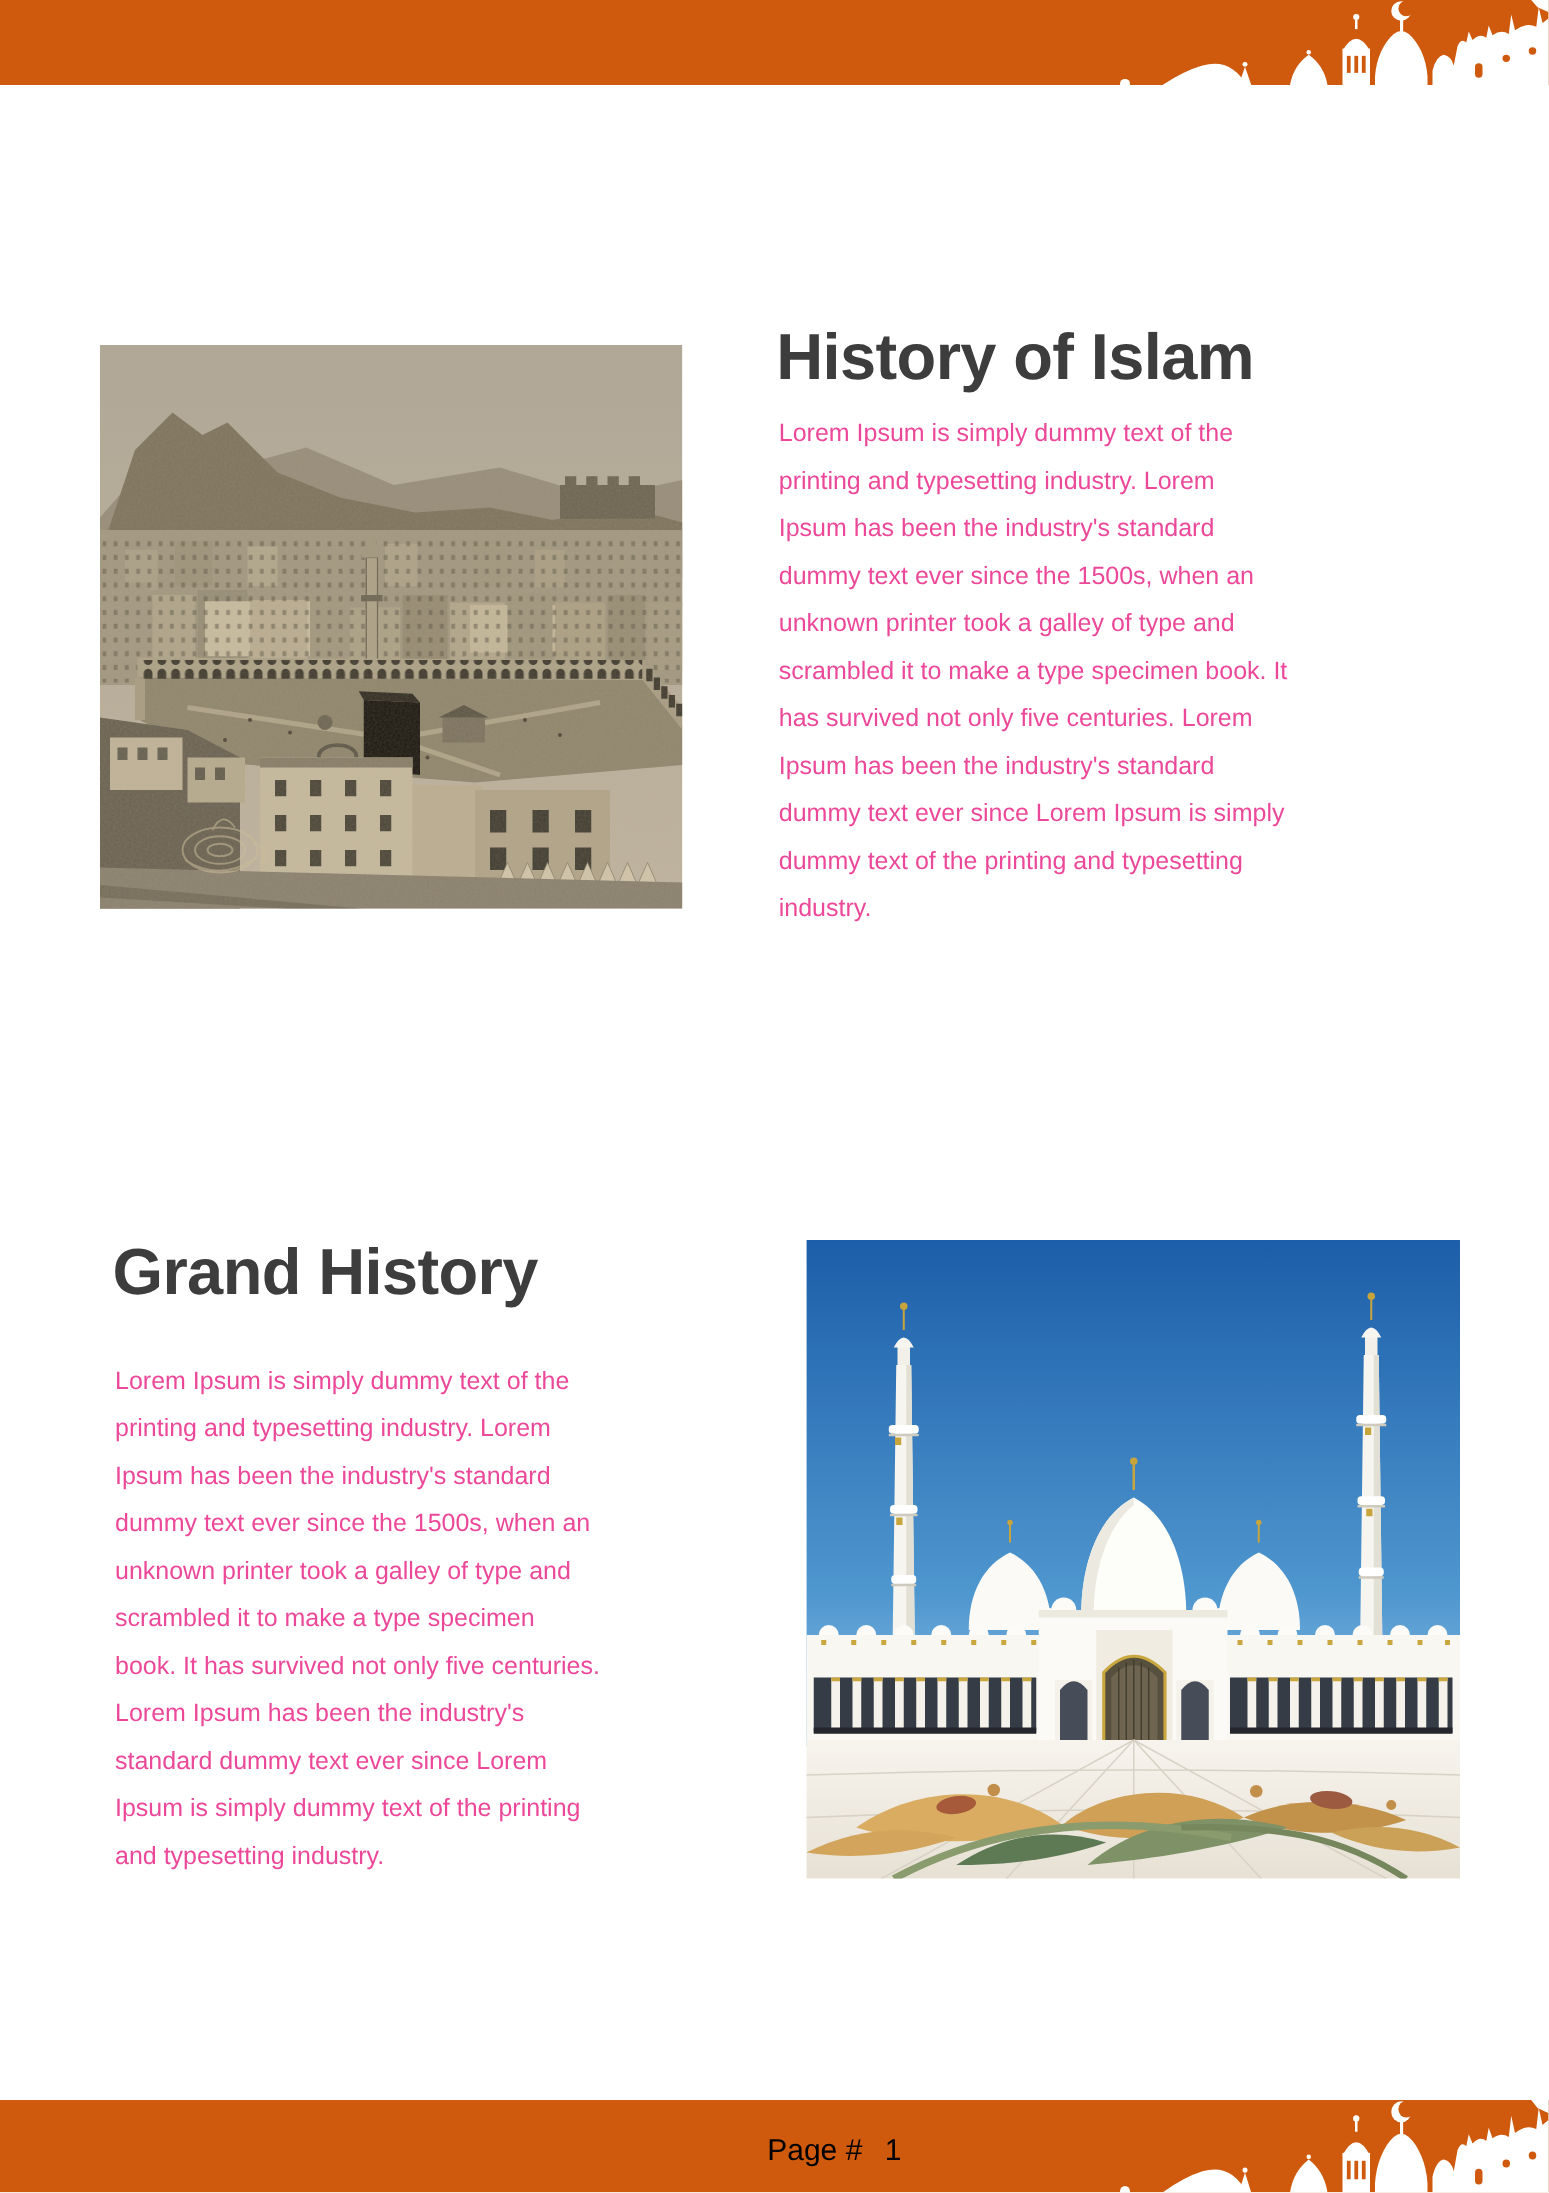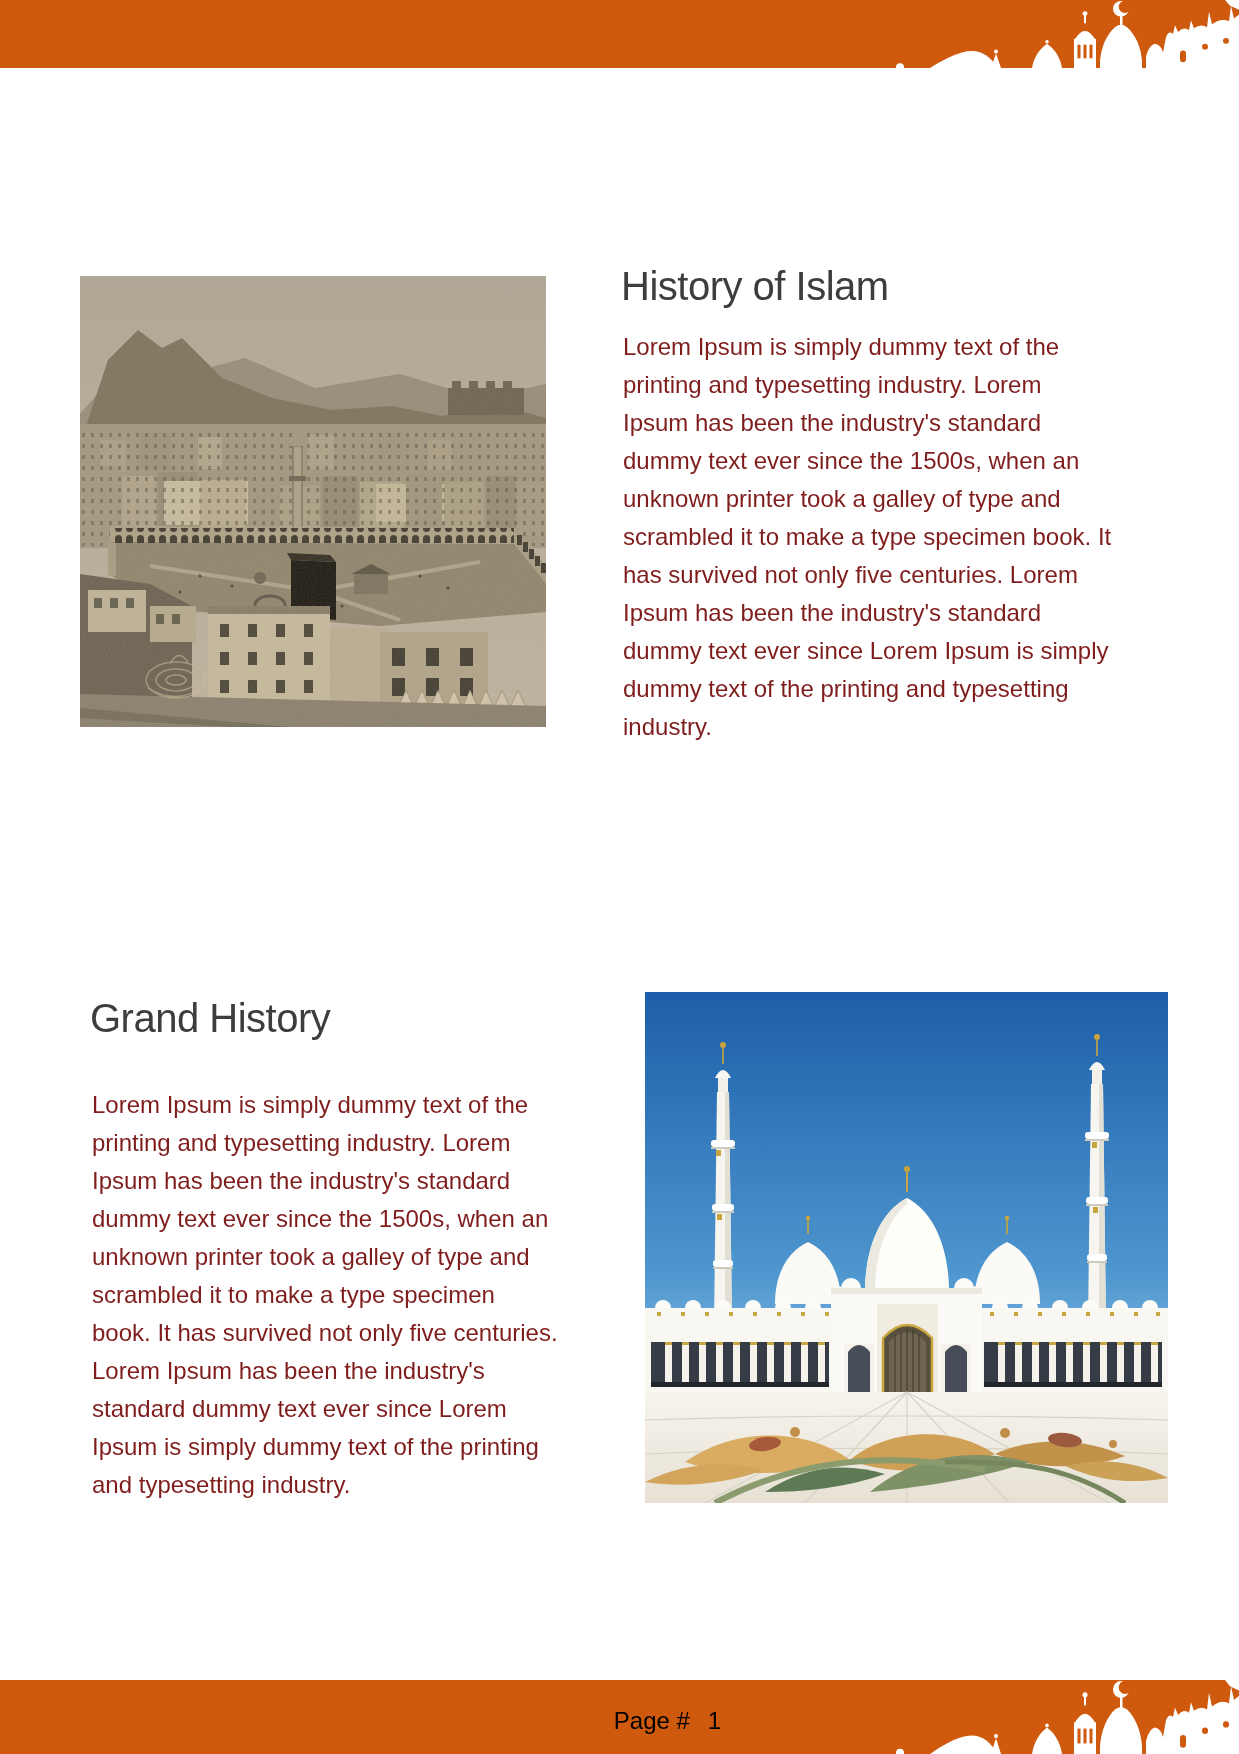--- a/index.html
+++ b/index.html
@@ -15,29 +15,29 @@
   .bar.top { top:0; height:68px; }
   .bar.bottom { top:1680px; height:74px; }
 
   .figure { position:absolute; overflow:hidden; }
   .figure svg { display:block; width:100%; height:100%; }
   #fig-mecca { left:80px; top:276px; width:466px; height:451px; }
   #fig-zayed { left:645px; top:992px; width:523px; height:511px; }
 
   h1.section-title {
     position:absolute;
-    font-size:40px; font-weight:normal; line-height:48px;
+    font-size:52px; font-weight:bold; line-height:48px;
     letter-spacing:-0.5px; color:#3d3d3d;
   }
   #title-history { left:621px; top:262px; }
   #title-mosques { left:90px; top:994px; }
 
   p.body-text {
     position:absolute;
-    font-size:24px; line-height:38px; color:#7f1d1d;
+    font-size:20px; line-height:38px; color:#ec4899;
     white-space:pre-line;
   }
   #body-history { left:623px; top:328px; width:600px; }
   #body-mosques { left:92px; top:1086px; width:550px; }
 
   .pagefoot-text {
     position:absolute; top:1706px; left:0; width:1239px;
     text-align:center; font-size:24px; line-height:30px;
     color:#000000; z-index:2;margin-left:48px;
   }

